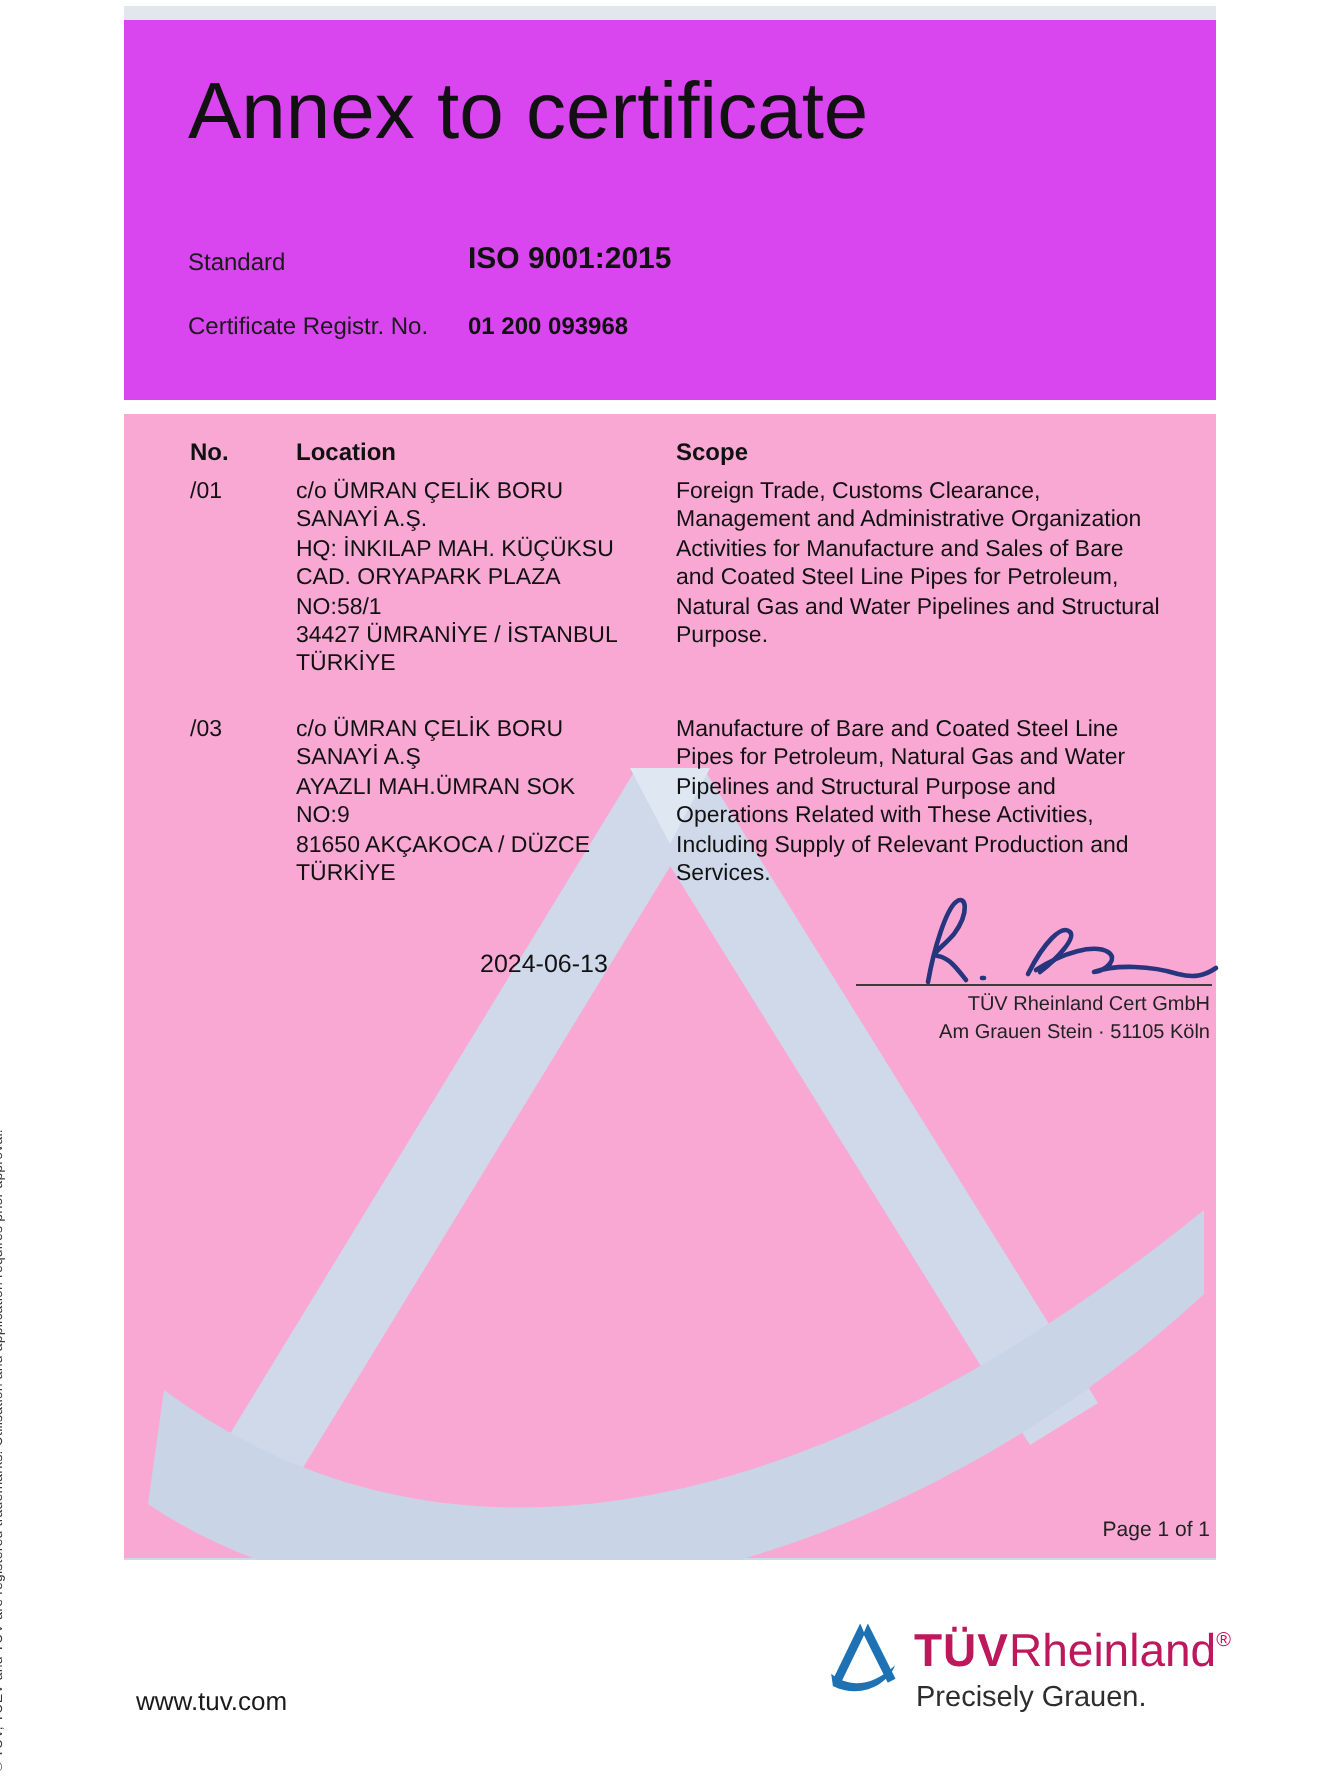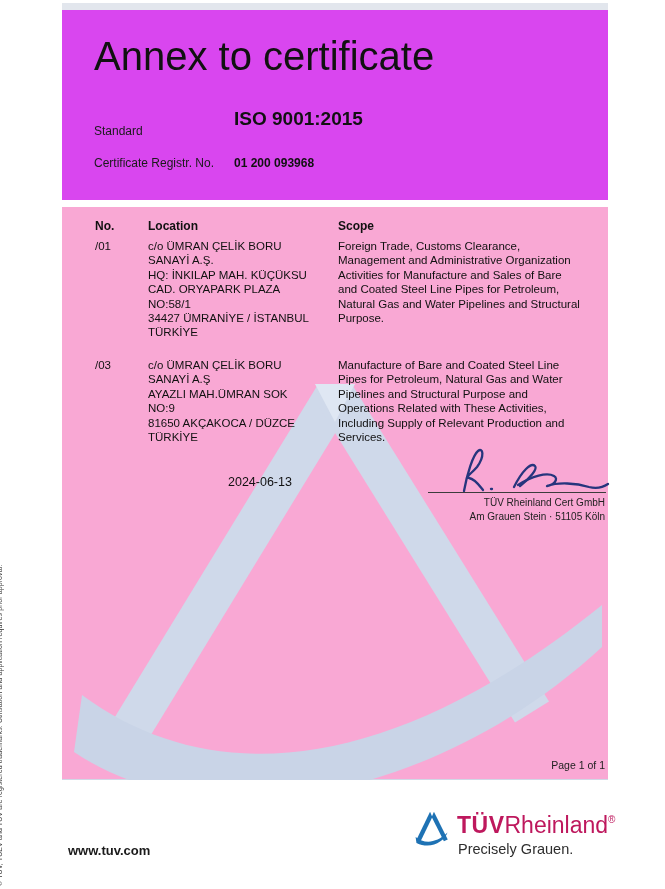--- a/index.html
+++ b/index.html
@@ -32,21 +32,21 @@
     box-sizing:border-box;
   }
   .doc-title{
     position:absolute;left:32px;top:24px;
     font-size:40px;font-weight:400;color:#111;
     letter-spacing:0px;
   }
   .meta-label{position:absolute;left:32px;font-size:12px;color:#1a1a1a;}
   .meta-value{position:absolute;left:172px;font-weight:bold;color:#111;}
   .standard-label{top:114px;}
-  .standard-value{top:98px;font-size:19px;}
+  .standard-value{top:111px;font-size:15px;}
   .cert-label{top:146px;}
   .cert-value{top:146px;font-size:12px;}
   
   .table-panel{
     position:absolute;
     left:62px;top:207px;
     width:546px;height:573px;
     background:#f9a8d4;
     border-bottom:1px solid #d0d8e6;
     box-sizing:border-box;
@@ -60,21 +60,21 @@
     position:absolute;
     font-size:11.5px;line-height:14.4px;
     white-space:pre-line;color:#111;
   }
   .r1{top:32px;}
   .r2{top:151px;}
   .cell-no{left:33px;width:40px;}
   .cell-location{left:86px;width:200px;}
   .cell-scope{left:276px;width:286px;}
   .date{
-    position:absolute;left:166px;top:268px;
+    position:absolute;left:178px;top:268px;
     font-size:12.5px;color:#111;
   }
   .signature-svg{position:absolute;left:388px;top:236px;}
   .sig-line{
     position:absolute;left:366px;top:285px;
     width:178px;height:0;
     border-top:1.6px solid #3c3c3c;
   }
   .sig-org{
     position:absolute;right:3px;top:290px;
@@ -84,21 +84,21 @@
     position:absolute;right:3px;top:304px;
     font-size:10px;color:#222;text-align:right;
   }
   .page-indicator{
     position:absolute;right:3px;top:552px;
     font-size:10.5px;color:#222;
   }
   
   .website{
     position:absolute;left:68px;top:843px;
-    font-size:13px;color:#1a1a1a;font-weight:bold;
+    font-size:13px;color:#1a1a1a;
   }
   .brand{position:absolute;left:413px;top:804px;width:230px;height:70px;}
   .brand-logo{position:absolute;left:0;top:4px;}
   .brand-text{
     position:absolute;left:44px;top:8px;
     font-size:23px;color:#be185d;white-space:nowrap;
   }
   .brand-bold{font-weight:bold;letter-spacing:.5px;}
   .brand-reg{font-weight:400;}
   .brand-r{font-size:10px;vertical-align:10px;}

